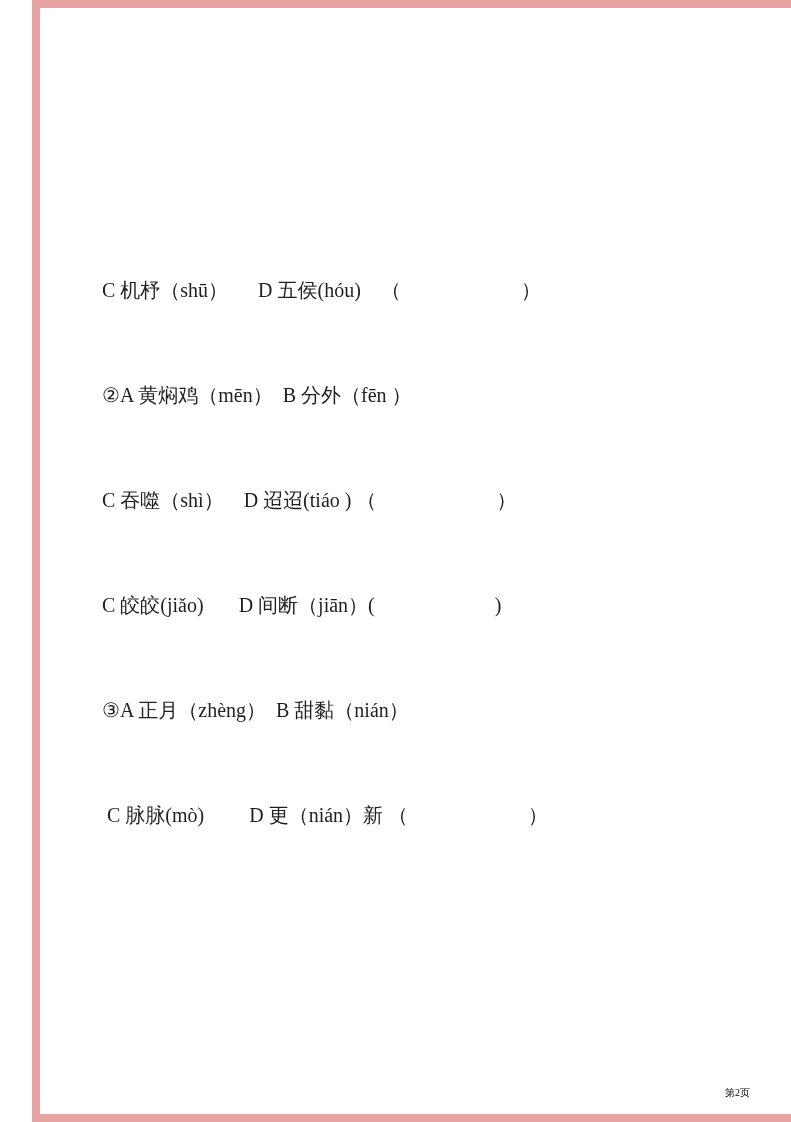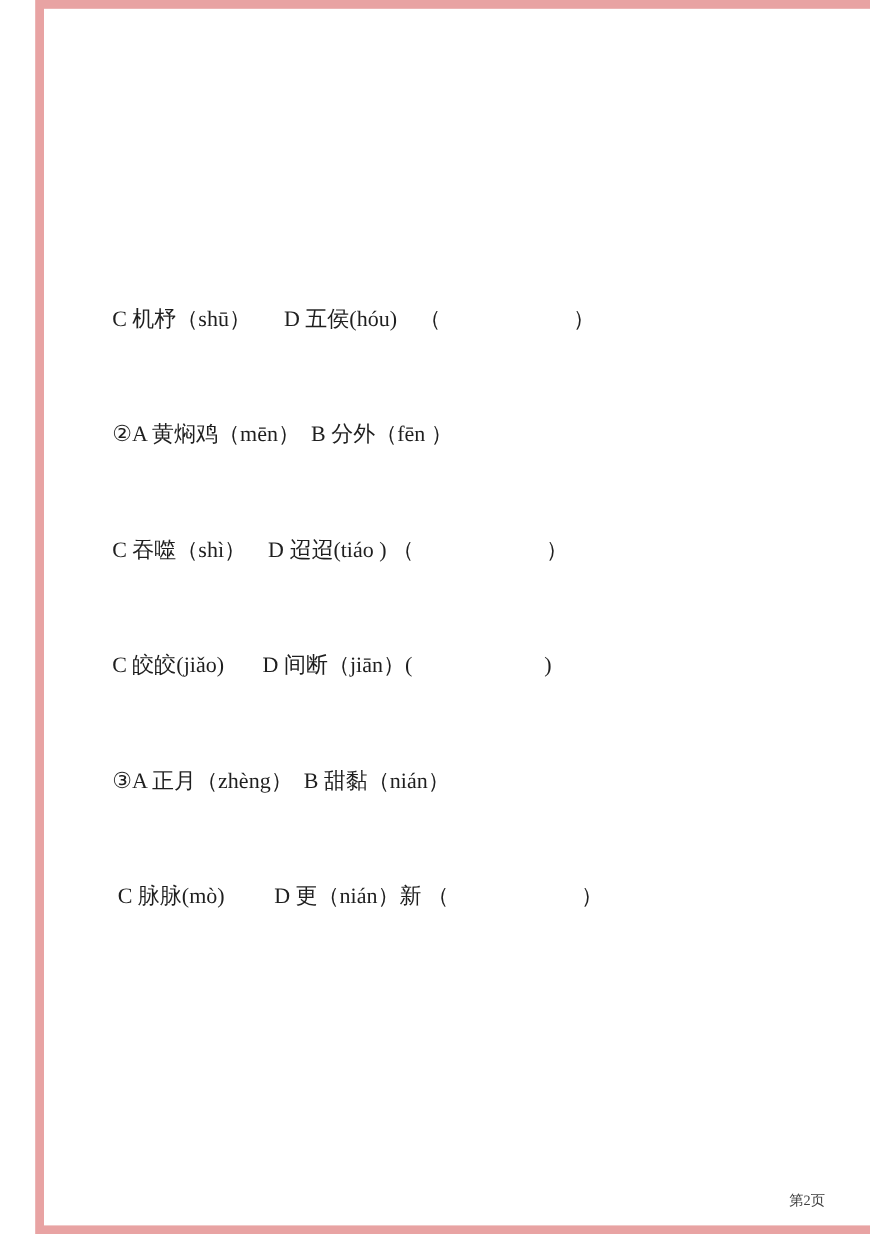--- a/index.html
+++ b/index.html
@@ -27,22 +27,22 @@
     white-space: pre-wrap;
   }
   .line {
     min-height: 35px;
   }
   .footer {
     position: absolute;
     right: 65px;
     bottom: 14px;
     font-family: "Liberation Serif", "DejaVu Serif", serif;
-    font-size: 13px;
-    color: #404040;
+    font-size: 10px;
+    color: #000000;
   }
 </style>
 </head>
 <body>
 
 <div class="frame" style="border-color: rgb(232, 163, 163); margin-left: 32px;">
   <div class="content">
 
     <section class="sec">
       <div class="line">C 机杼（shū）      D 五侯(hóu)　（　　　　　　）</div>

